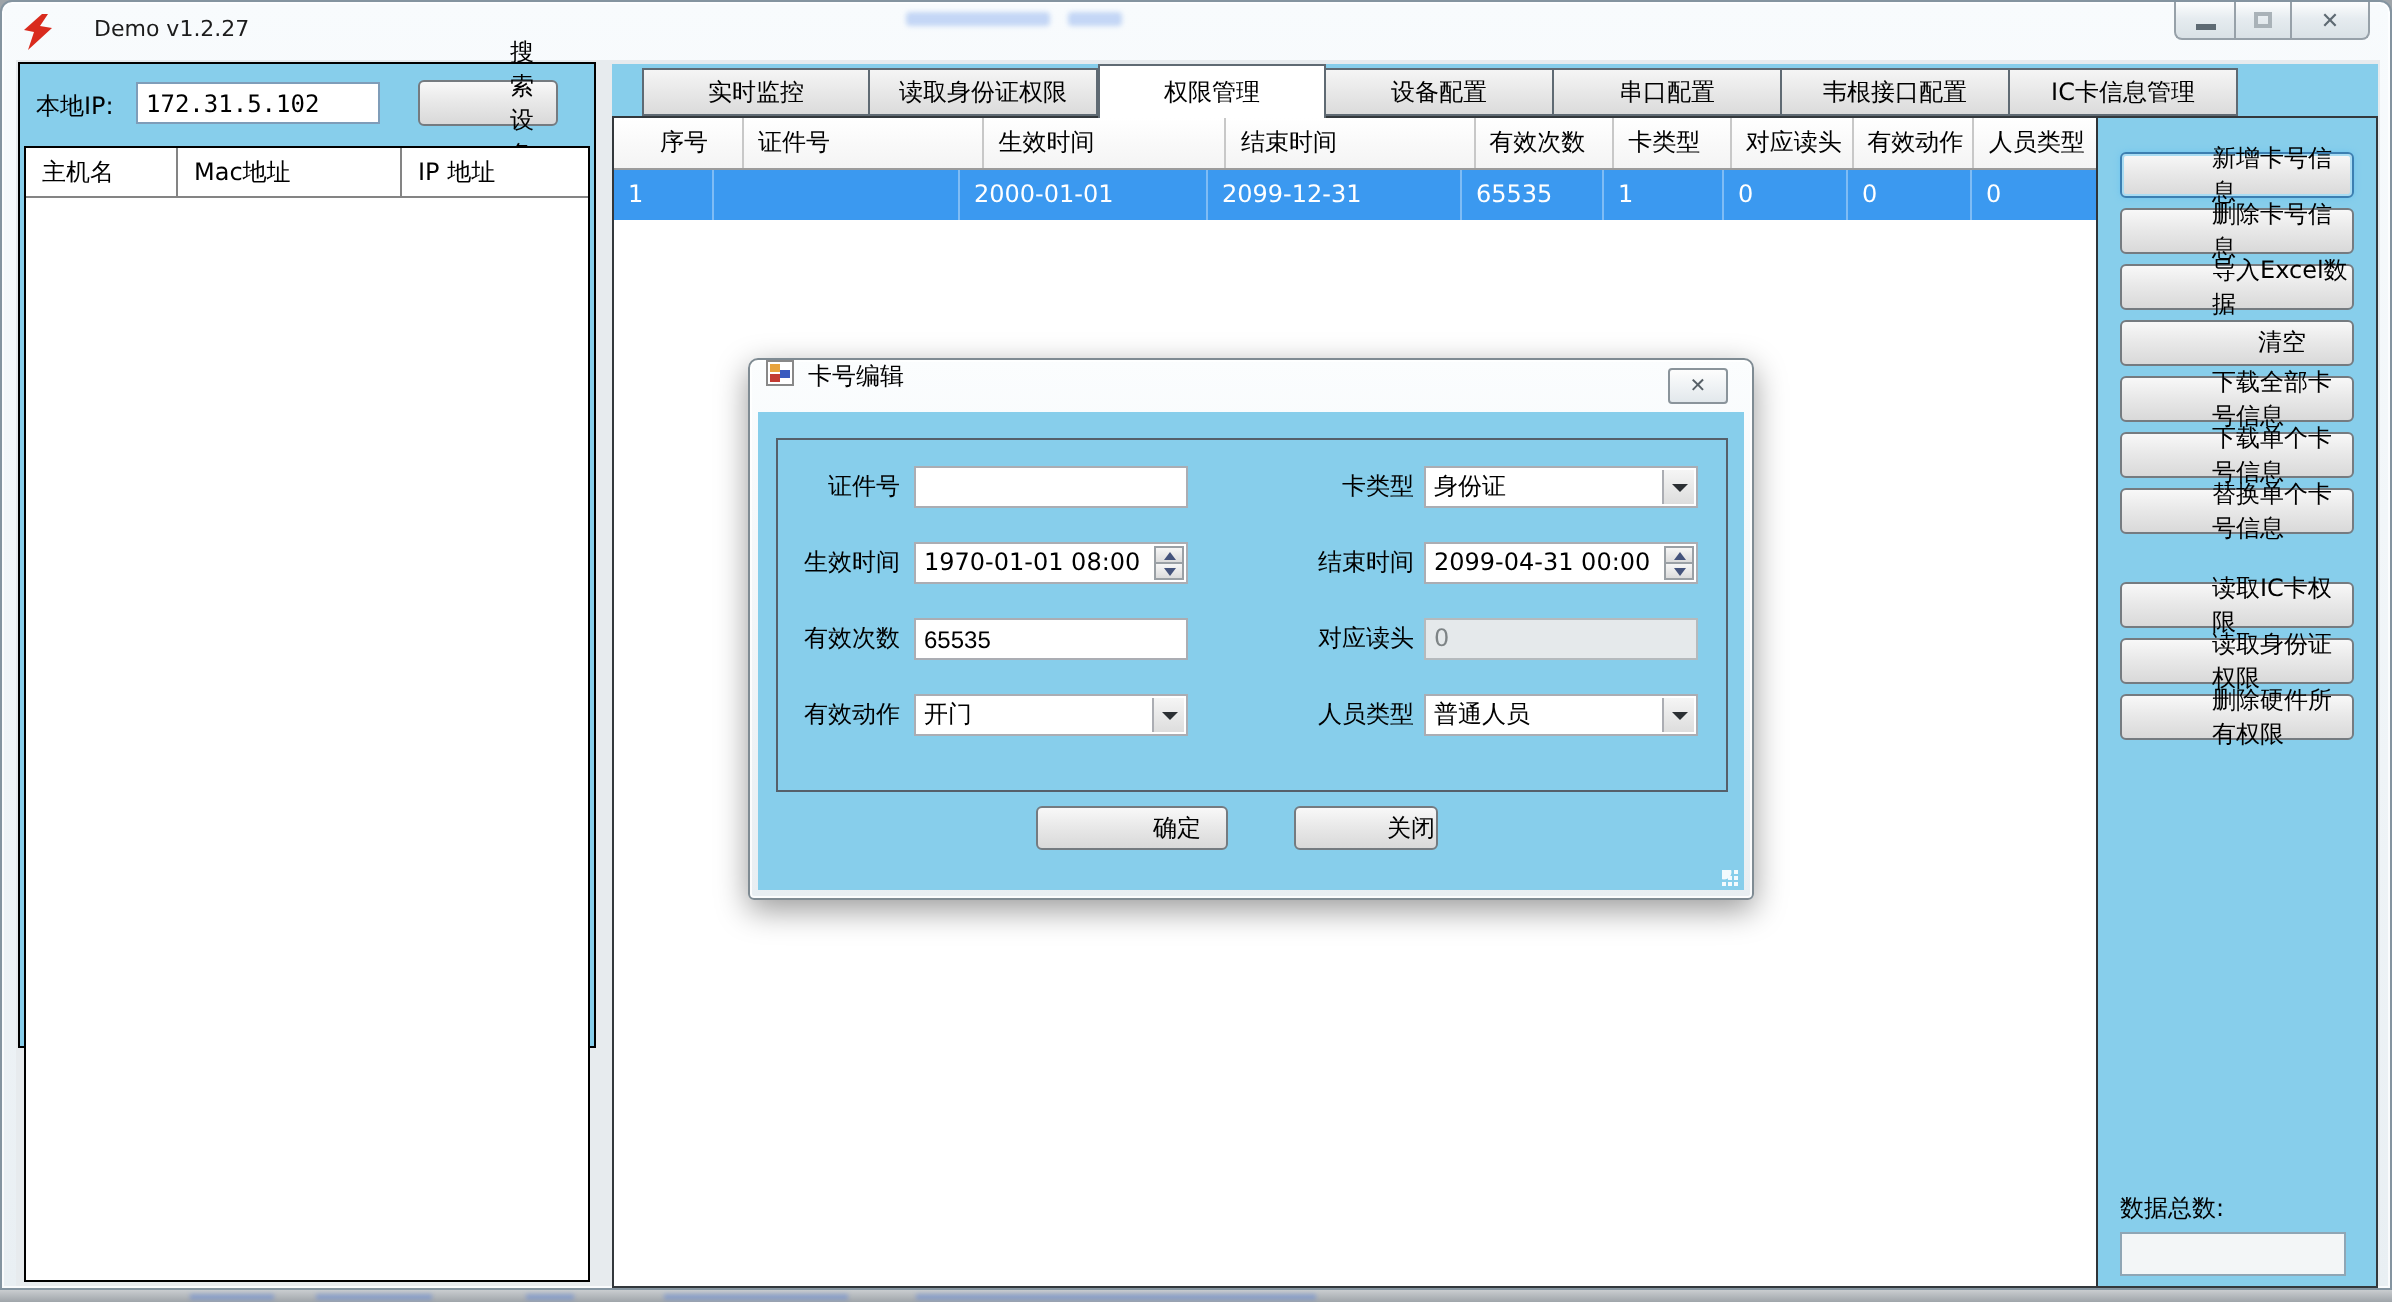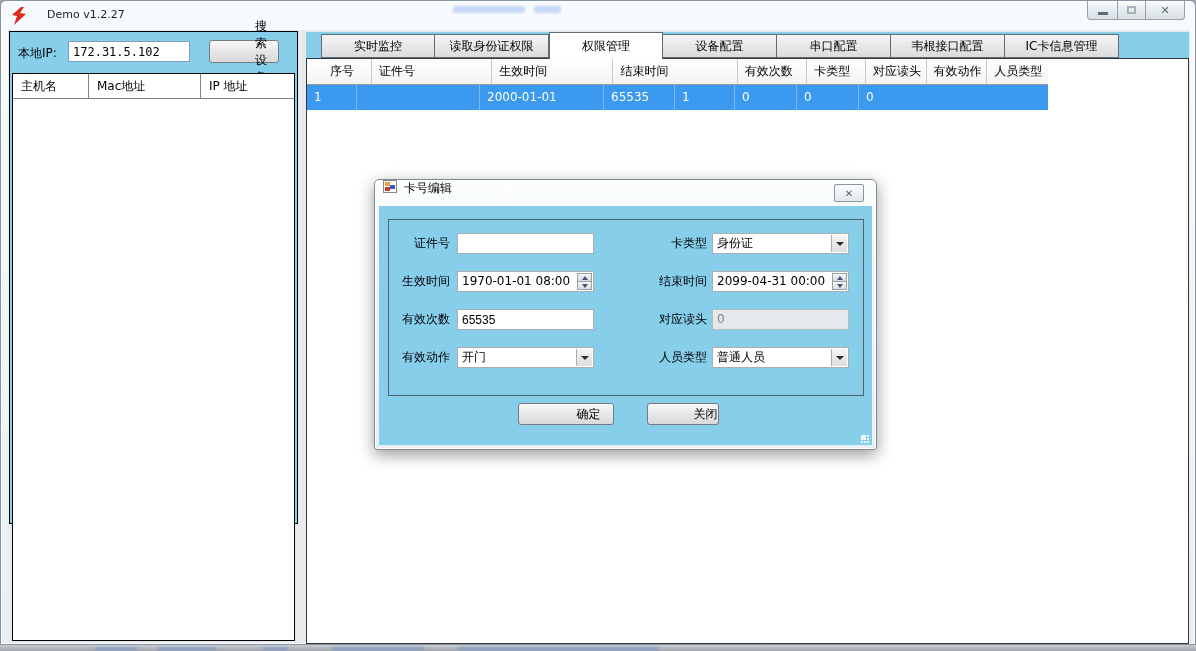--- a/index.html
+++ b/index.html
@@ -176,27 +176,42 @@
         <div class="c4">有效次数</div>
         <div class="c5">卡类型</div>
         <div class="c6">对应读头</div>
         <div class="c7">有效动作</div>
         <div class="c8">人员类型</div>
       </div>
       <div class="grid-row">
         <div class="c0">1</div>
         <div class="c1"></div>
         <div class="c2">2000-01-01</div>
+        <div class="c3">2099-12-31</div>
         <div class="c4">65535</div>
         <div class="c5">1</div>
         <div class="c6">0</div>
         <div class="c7">0</div>
         <div class="c8">0</div>
       </div>
 
+      <div class="right-panel">
+        <div class="btn rp-btn focused" style="top:17px">新增卡号信息</div>
+        <div class="btn rp-btn" style="top:45px">删除卡号信息</div>
+        <div class="btn rp-btn" style="top:73px">导入Excel数据</div>
+        <div class="btn rp-btn" style="top:101px">清空</div>
+        <div class="btn rp-btn" style="top:129px">下载全部卡号信息</div>
+        <div class="btn rp-btn" style="top:157px">下载单个卡号信息</div>
+        <div class="btn rp-btn" style="top:185px">替换单个卡号信息</div>
+        <div class="btn rp-btn" style="top:232px">读取IC卡权限</div>
+        <div class="btn rp-btn" style="top:260px">读取身份证权限</div>
+        <div class="btn rp-btn" style="top:288px">删除硬件所有权限</div>
+        <div class="total-label">数据总数:</div>
+        <input class="total-input" value="" style="">
+      </div>
     </div>
 
     <div class="dialog">
       <div class="dlg-title">
         <span class="dlg-icon">
             <i class="sq1"></i>
             <i class="sq2"></i>
             <i class="sq3"></i>
           </span>
         <span>卡号编辑</span>

